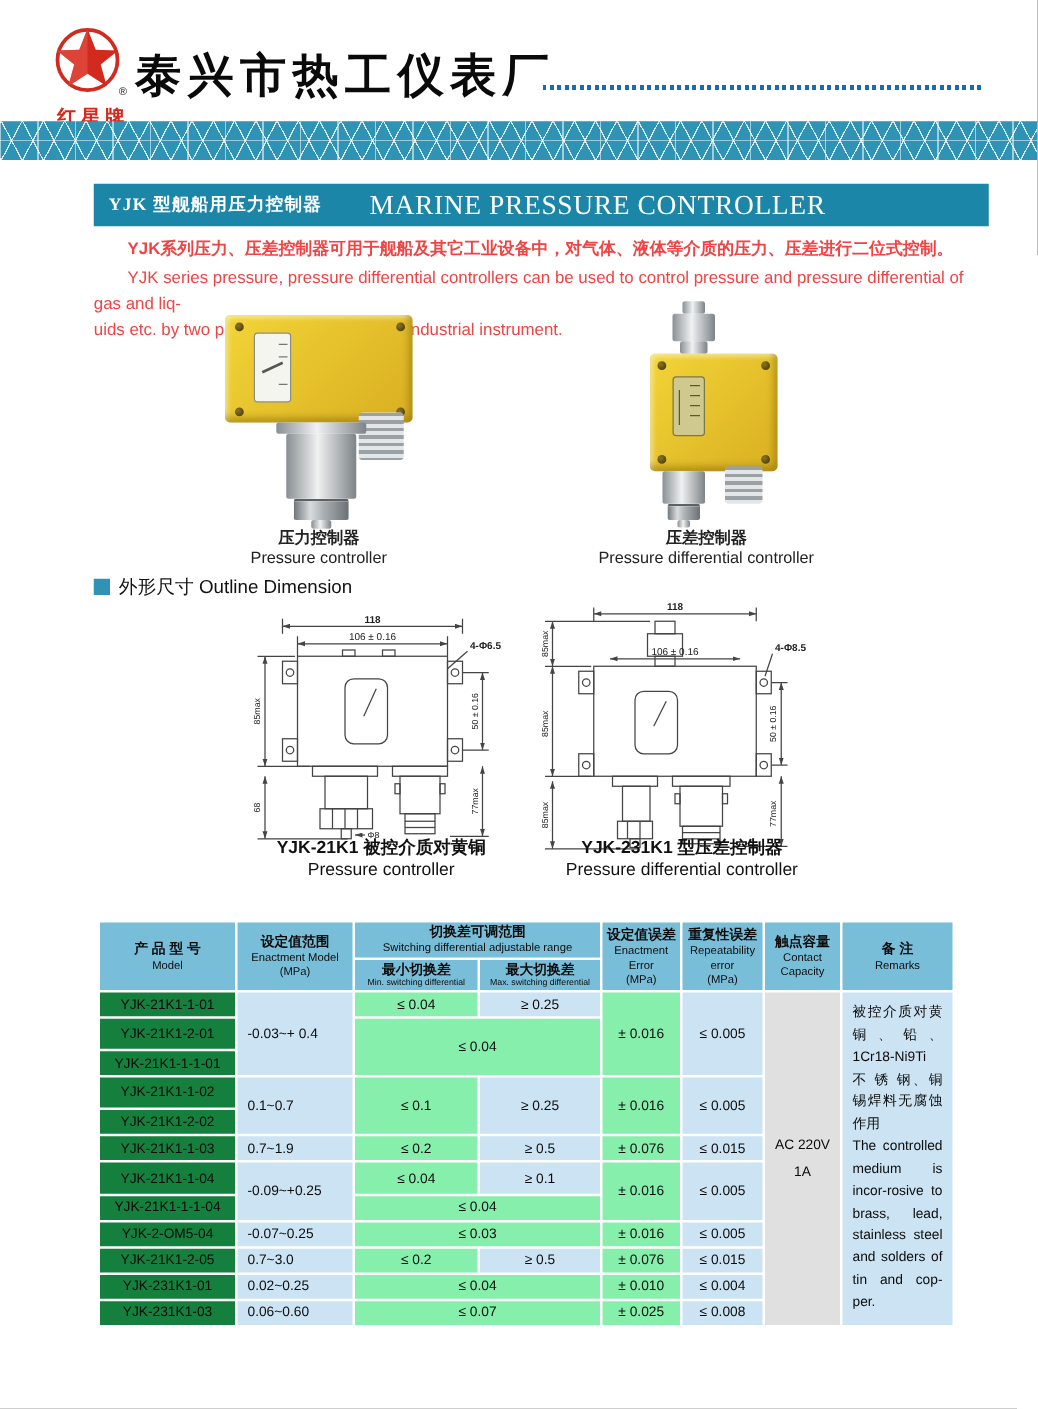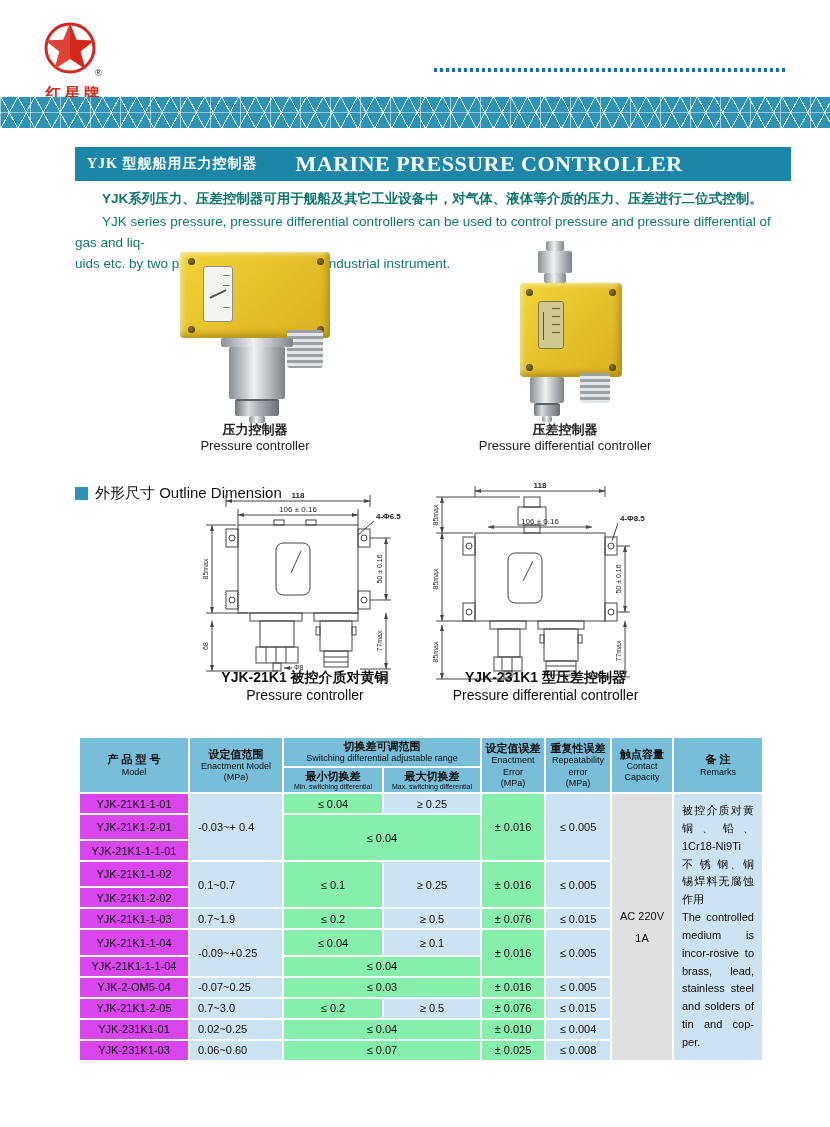--- a/index.html
+++ b/index.html
@@ -22,24 +22,24 @@
           repeating-linear-gradient(62deg,rgba(255,255,255,.8) 0 1px,transparent 1px 15px),
           repeating-linear-gradient(118deg,rgba(255,255,255,.8) 0 1px,transparent 1px 15px),
           repeating-linear-gradient(90deg,rgba(255,255,255,.55) 0 1px,transparent 1px 30px),
           repeating-linear-gradient(0deg,transparent 0 15px,rgba(255,255,255,.5) 15px 16px,transparent 16px 31px);}
 
   
   #titlebar{position:absolute;left:75px;top:147px;width:716px;height:34px;background:#1b86a8;
             display:flex;align-items:center;padding-left:12px;gap:38px;
             font-family:"Liberation Serif","DejaVu Serif",serif;color:#fff;}
   #titlebar .zh{font-size:14px;font-weight:bold;letter-spacing:1px;}
-  #titlebar .en{font-size:22px;font-weight:bold;letter-spacing:.5px;}
-
-  
-  #intro{position:absolute;left:75px;top:189px;width:718px;font-size:13.5px;line-height:1.55;color:#0f766e;}
+  #titlebar .en{font-size:22px;font-weight:normal;letter-spacing:.5px;}
+
+  
+  #intro{position:absolute;left:75px;top:189px;width:718px;font-size:13.5px;line-height:1.55;color:#ef4444;}
   #intro .zh{font-weight:bold;text-indent:2em;margin-bottom:2px;}
   #intro .en1{text-indent:2em;}
 
   
   .photo{position:absolute;}
   .ab{position:absolute;}
   .yellow{background:linear-gradient(135deg,#f2d437,#d9af21);border-radius:4px;
           box-shadow:inset -3px -4px 6px rgba(120,90,0,.45), inset 2px 2px 4px rgba(255,255,240,.6);}
   .screw{width:7px;height:7px;border-radius:50%;background:radial-gradient(circle at 35% 35%,#8a7420,#3d3206);}
   .silver{background:linear-gradient(90deg,#898f94,#eff1f2 45%,#7d8388);border-radius:2px;}
@@ -60,21 +60,21 @@
   .drawcap{position:absolute;text-align:center;font-size:14px;color:#111;line-height:1.3;}
   .drawcap .zh{font-weight:bold;}
 
   
   #tech-table{position:absolute;left:78px;top:736px;border-collapse:separate;border-spacing:2px;}
   #tech-table th{background:#79bed9;font-weight:normal;padding:1px 2px;vertical-align:middle;}
   #tech-table .hzh{font-size:11px;font-weight:bold;color:#0b0b0b;line-height:1.3;}
   #tech-table .hen{font-size:9px;color:#0b0b0b;line-height:1.25;}
   #tech-table .hen-tiny{font-size:7px;color:#0b0b0b;line-height:1.2;}
   #tech-table td{font-size:11px;text-align:center;vertical-align:middle;height:19px;padding:0 2px;color:#0b0b0b;}
-  .k-model{background:#d946ef;}
+  .k-model{background:#15803d;}
   .k-range{background:#cbe3f2;text-align:left !important;padding-left:8px !important;}
   .k-min,.k-minmax,.k-err{background:#86efac;}
   .k-max,.k-rep{background:#cbe3f2;}
   .k-contact{background:#e0e0e0;}
   .k-contact div{line-height:2;}
   .k-remarks{background:#cbe3f2;text-align:left !important;vertical-align:top !important;
              padding:8px 8px !important;font-size:11.5px;}
   .k-remarks .para{line-height:1.62;text-align:justify;}
 </style>
 </head>
@@ -82,20 +82,21 @@
 
 <div id="page">
 
   <svg id="logo" viewBox="0 0 64 62">
     <circle cx="30" cy="28" r="24" fill="#ffffff" stroke="#d22a1e" stroke-width="3"></circle>
     <polygon points="30,3 36.6,19.7 54.5,20.4 40.6,31.6 45.4,48.9 30,39 14.6,48.9 19.4,31.6 5.5,20.4 23.4,19.7" fill="#d22a1e"></polygon>
     <polygon points="30,3 30,39 14.6,48.9 19.4,31.6 5.5,20.4 23.4,19.7" fill="#e6584c" opacity="0.55"></polygon>
     <text x="55" y="56" font-size="9" fill="#d22a1e">®</text>
   </svg>
   <div id="brand-name">红星牌</div>
+  <div id="company">泰兴市热工仪表厂</div>
   <div id="dotline"></div>
 
   <div id="band"></div>
 
   <div id="titlebar">
     <span class="zh">YJK 型舰船用压力控制器</span>
     <span class="en">MARINE PRESSURE CONTROLLER</span>
   </div>
 
   <div id="intro">
@@ -146,21 +147,21 @@
     <div class="ab silver" style="left:50px;top:136px;width:34px;height:26px;"></div>
     <div class="ab hexnut" style="left:54px;top:162px;width:26px;height:13px;"></div>
     <div class="ab silver" style="left:62px;top:175px;width:10px;height:6px;"></div>
     <div class="ab ribbed" style="left:100px;top:132px;width:30px;height:30px;"></div>
   </div>
   <div class="caption" style="left:445px;top:422px;width:240px;">
     <div class="zh">压差控制器</div>
     <div class="en">Pressure differential controller</div>
   </div>
 
-  <div class="sec" style="left:75px;top:460px;margin-top:24px;">
+  <div class="sec" style="left:75px;top:460px;">
     <span class="sq"></span>
     <span>外形尺寸 Outline Dimension</span>
   </div>
 
   <svg style="position:absolute;left:188px;top:487px;" width="235" height="185" viewBox="0 0 235 185">
     <defs>
       <marker id="arrA" markerWidth="7" markerHeight="6" refX="6" refY="2" orient="auto">
         <path d="M0,0 L6,2 L0,4 z" fill="#444"></path>
       </marker>
       <marker id="arrB" markerWidth="7" markerHeight="6" refX="0" refY="2" orient="auto">

